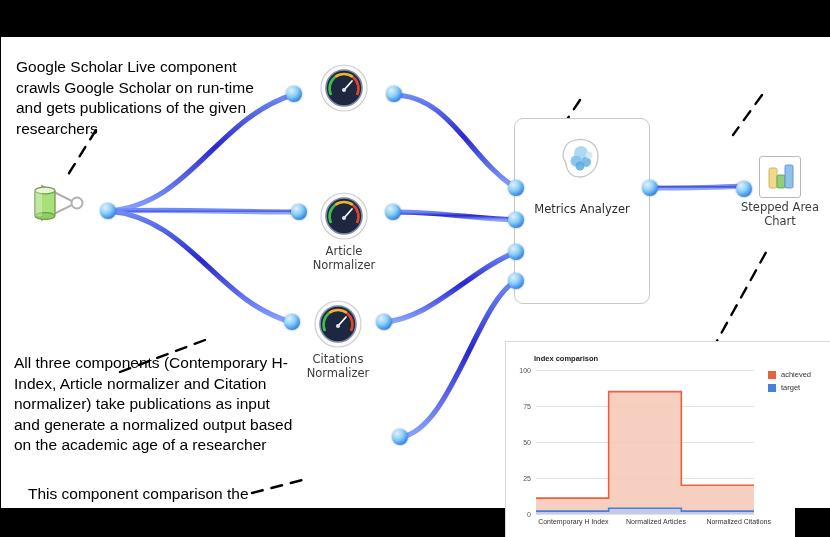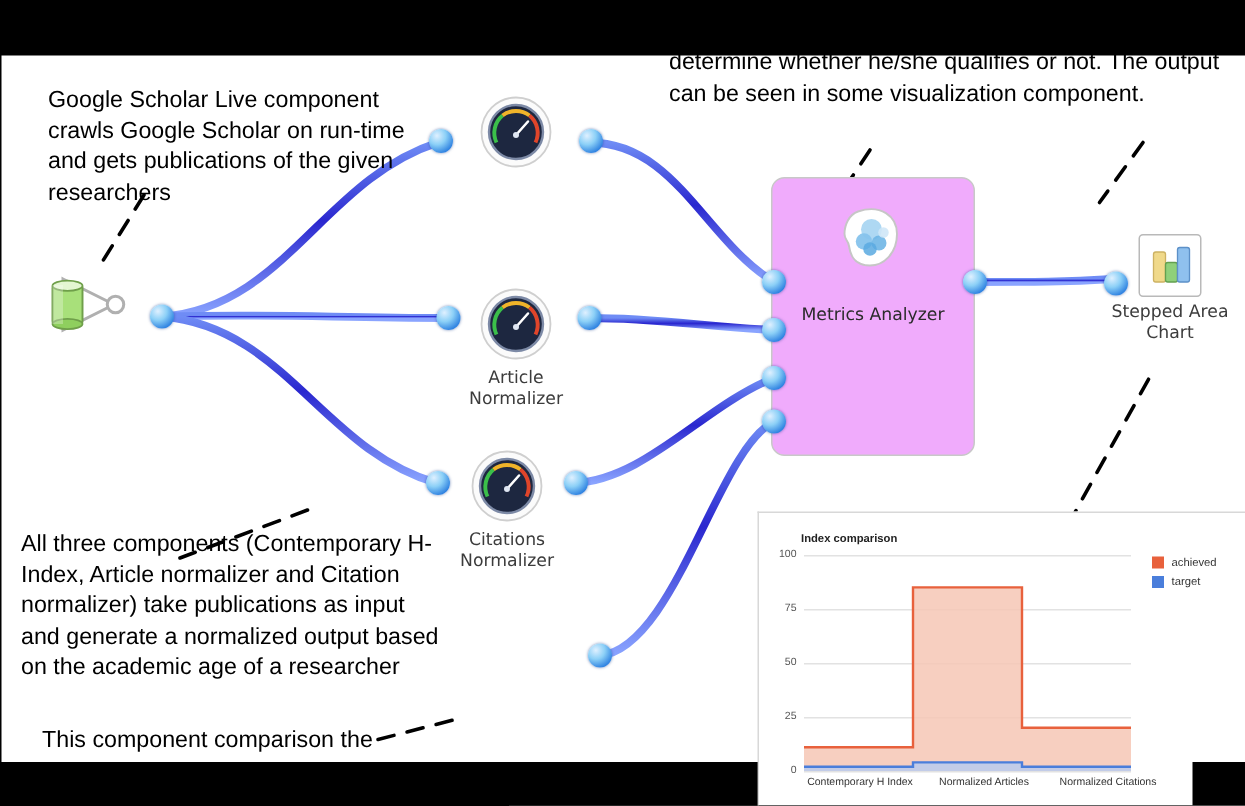--- a/index.html
+++ b/index.html
@@ -12,21 +12,21 @@
 
   
   .mask{position:absolute;background:#000;}
   .mask.top{left:0;top:0;width:830px;height:36px;}
   .mask.bottomleft{left:0;top:508px;width:505px;height:29px;}
   .mask.bottomright{left:795px;top:508px;width:35px;height:29px;}
 
   
   .note{position:absolute;color:#000;font-size:15.5px;line-height:20.5px;
         font-family:"Liberation Sans",sans-serif;white-space:pre-line;}
-  .note-tl{left:32px;top:57px;width:240px;}
+  .note-tl{left:16px;top:57px;width:240px;}
   .note-tr{left:446px;top:32px;width:370px;}
   .note-bl{left:14px;top:353px;width:285px;}
   .note-b2{left:28px;top:484px;width:320px;}
 
   
   .leaders{position:absolute;left:0;top:0;width:830px;height:537px;pointer-events:none;}
 
   
   .node{position:absolute;text-align:center;}
   .node .cap{font-size:11.5px;line-height:13.5px;color:#3c3c3c;
@@ -37,21 +37,21 @@
   .src-ico svg{display:block;}
 
   
   .gauge{position:relative;width:52px;height:52px;margin:0 auto;}
 
   
   .thumb{width:42px;height:42px;margin:0 auto;border:1px solid #b9b9b9;border-radius:3px;
          background:#fff;box-sizing:border-box;position:relative;}
 
   
-  .mbox{position:absolute;left:514px;top:118px;width:136px;height:186px;background:#f0abfc;
+  .mbox{position:absolute;left:514px;top:118px;width:136px;height:186px;background:#ffffff;
         border:1px solid #c8c8c8;border-radius:9px;box-sizing:border-box;}
   .mbox .mlabel{position:absolute;left:0;right:0;top:83px;text-align:center;font-size:11.5px;
         color:#2b2b2b;font-family:"DejaVu Sans",sans-serif;}
   .mbox .head{position:absolute;left:50%;top:14px;margin-left:-26px;width:52px;height:52px;}
 
   
   .port{position:absolute;width:16px;height:16px;border-radius:50%;
         background:radial-gradient(circle at 33% 28%, #dff0ff 0%, #8cd0f7 38%, #2b7fe0 78%, #1b5fc0 100%);
         box-shadow:0 0 2px rgba(20,60,140,.6);}
 
@@ -212,21 +212,20 @@
         <rect x="17" y="18" width="8" height="13" rx="1.5" fill="#8fd07a" stroke="#63a050" stroke-width=".9"></rect>
         <rect x="25" y="8" width="8" height="23" rx="1.5" fill="#8fc0ee" stroke="#5c90c8" stroke-width=".9"></rect>
       </svg>
     </div>
     <div class="cap">Stepped Area
 Chart</div>
   </div>
   <div class="port" style="left:736px;top:181px;"></div>
 
   <div class="note note-tl">Google Scholar Live component crawls Google Scholar on run-time and gets publications of the given researchers</div>
-  <div class="note note-tr">determine whether he/she qualifies or not. The output can be seen in some visualization component.</div>
   <div class="note note-bl">All three components (Contemporary H-Index, Article normalizer and Citation normalizer) take publications as input and generate a normalized output based on the academic age of a researcher</div>
   <div class="note note-b2">This component comparison the</div>
 
   <div class="chart">
     <div class="ctitle">Index comparison</div>
     <div class="plot" id="plot">
         <div class="grid" style="top: 144px;"></div>
         <div class="ylab" style="top: 144px;">0</div>
         <div class="grid" style="top: 108px;"></div>
         <div class="ylab" style="top: 108px;">25</div>

